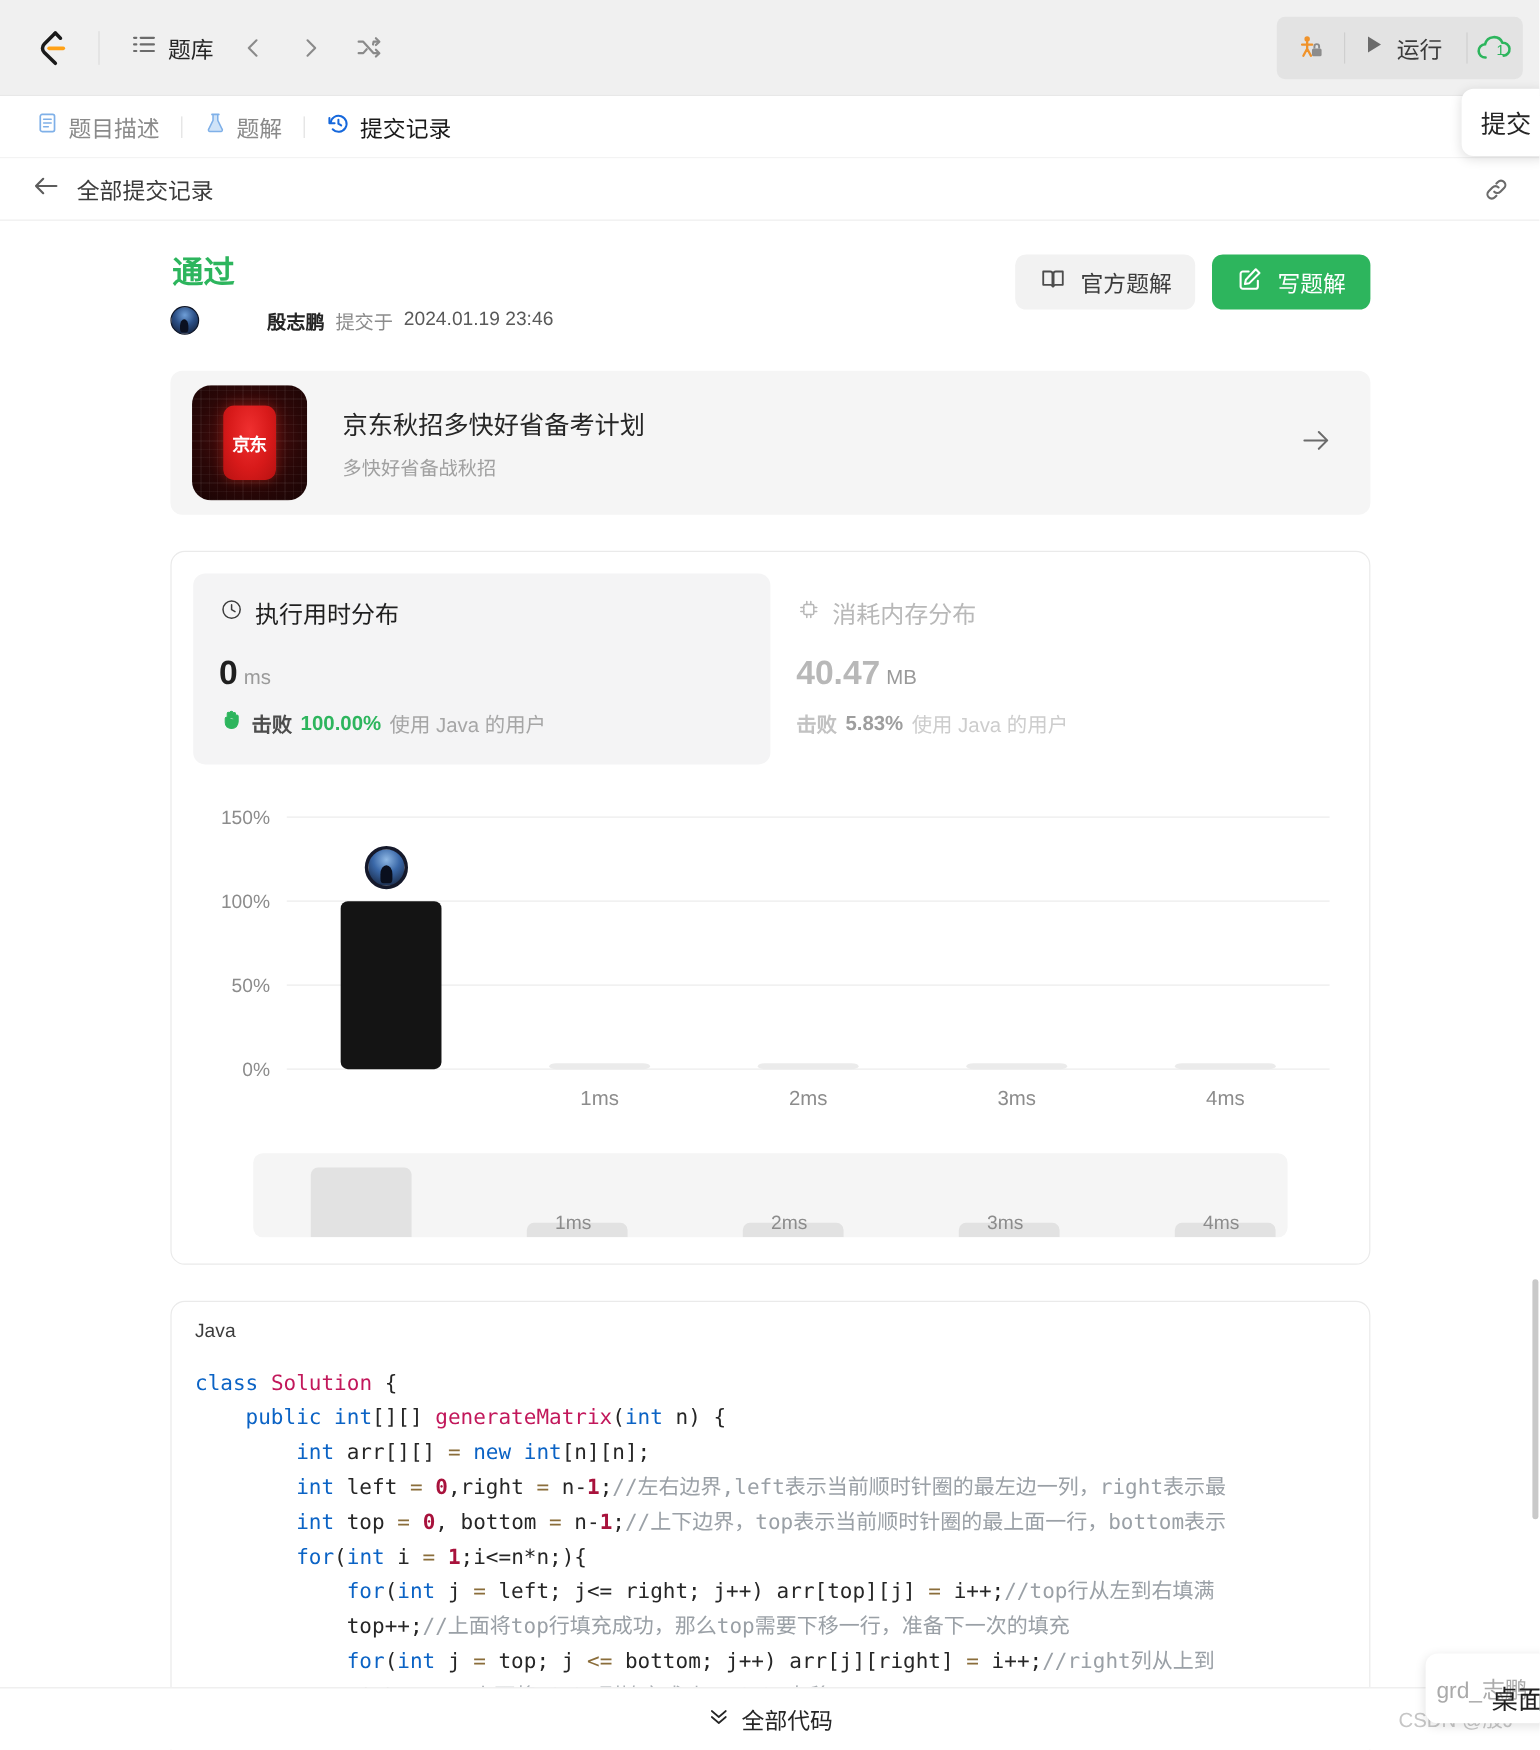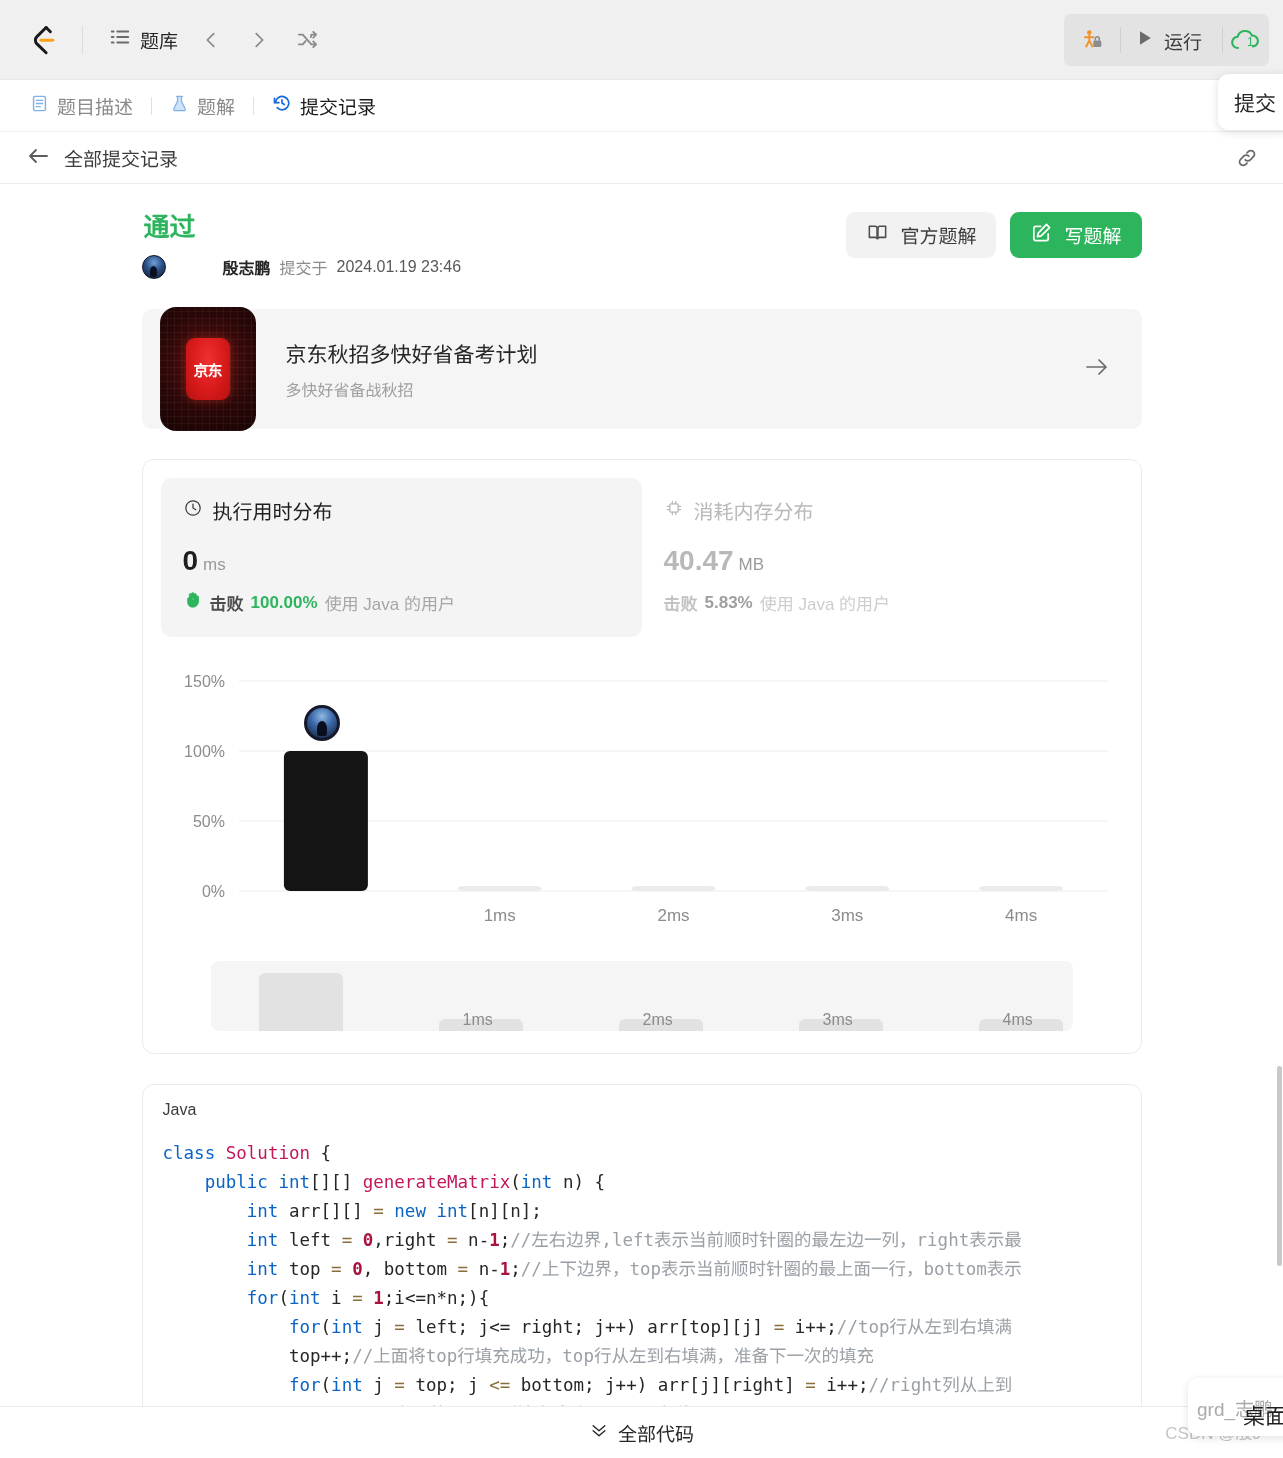--- a/index.html
+++ b/index.html
@@ -130,21 +130,21 @@
   .btn-grey { background: #f2f2f2; color: #3c3c3c; }
   .btn-green { background: #2db55d; color: #fff; }
 
   
   .adbanner {
     margin-top: 30px; height: 120px; background: #f5f5f5;
     border-radius: 10px; display: flex; align-items: center;
     padding: 0 32px 0 18px; cursor: pointer;
   }
   .ad-logo {
-    width: 96px; height: 124px; border-radius: 16px; flex: none;
+    width: 96px; height: 96px; border-radius: 16px; flex: none;
     background:
       repeating-linear-gradient(0deg, rgba(255,255,255,.045) 0 1px, transparent 1px 7px),
       repeating-linear-gradient(90deg, rgba(255,255,255,.045) 0 1px, transparent 1px 7px),
       radial-gradient(circle at 50% 45%, #5a1010 0%, #2a0707 60%, #170404 100%);
     display: flex; align-items: center; justify-content: center;
   }
   .ad-logo-inner {
     width: 44px; height: 62px; border-radius: 9px;
     background: radial-gradient(ellipse at 50% 35%, #f03030 0%, #d81a1a 55%, #b51111 100%);
     display: flex; align-items: center; justify-content: center;
@@ -539,21 +539,21 @@
 
     <div class="codecard">
       <div class="code-lang">Java</div>
       <pre class="code" id="code-block"><span class="k">class</span> <span class="ty">Solution</span> {
     <span class="k">public</span> <span class="k">int</span>[][] <span class="ty">generateMatrix</span>(<span class="k">int</span> n) {
         <span class="k">int</span> arr[][] <span class="op">=</span> <span class="k">new</span> <span class="k">int</span>[n][n];
         <span class="k">int</span> left <span class="op">=</span> <span class="num">0</span>,right <span class="op">=</span> n-<span class="num">1</span>;<span class="cm">//左右边界,left表示当前顺时针圈的最左边一列，right表示最</span>
         <span class="k">int</span> top <span class="op">=</span> <span class="num">0</span>, bottom <span class="op">=</span> n-<span class="num">1</span>;<span class="cm">//上下边界，top表示当前顺时针圈的最上面一行，bottom表示</span>
         <span class="k">for</span>(<span class="k">int</span> i <span class="op">=</span> <span class="num">1</span>;i&lt;=n*n;){
             <span class="k">for</span>(<span class="k">int</span> j <span class="op">=</span> left; j&lt;= right; j++) arr[top][j] <span class="op">=</span> i++;<span class="cm">//top行从左到右填满</span>
-            top++;<span class="cm">//上面将top行填充成功，top行从左到右填满，准备下一次的填充</span>
+            top++;<span class="cm">//上面将top行填充成功，那么top需要下移一行，准备下一次的填充</span>
             <span class="k">for</span>(<span class="k">int</span> j <span class="op">=</span> top; j <span class="op">&lt;=</span> bottom; j++) arr[j][right] <span class="op">=</span> i++;<span class="cm">//right列从上到</span>
             right--;<span class="cm">//上面将right列填充成功，right左移</span>
             <span class="k">for</span>(<span class="k">int</span> j <span class="op">=</span> right; j <span class="op">&gt;=</span> left; j--) arr[bottom][j] <span class="op">=</span> i++;<span class="cm">//bottom行从右</span>
             bottom--;</pre>
       <div class="code-fade"></div>
     </div>
 
   </div>
 
   <div class="bottombar">

